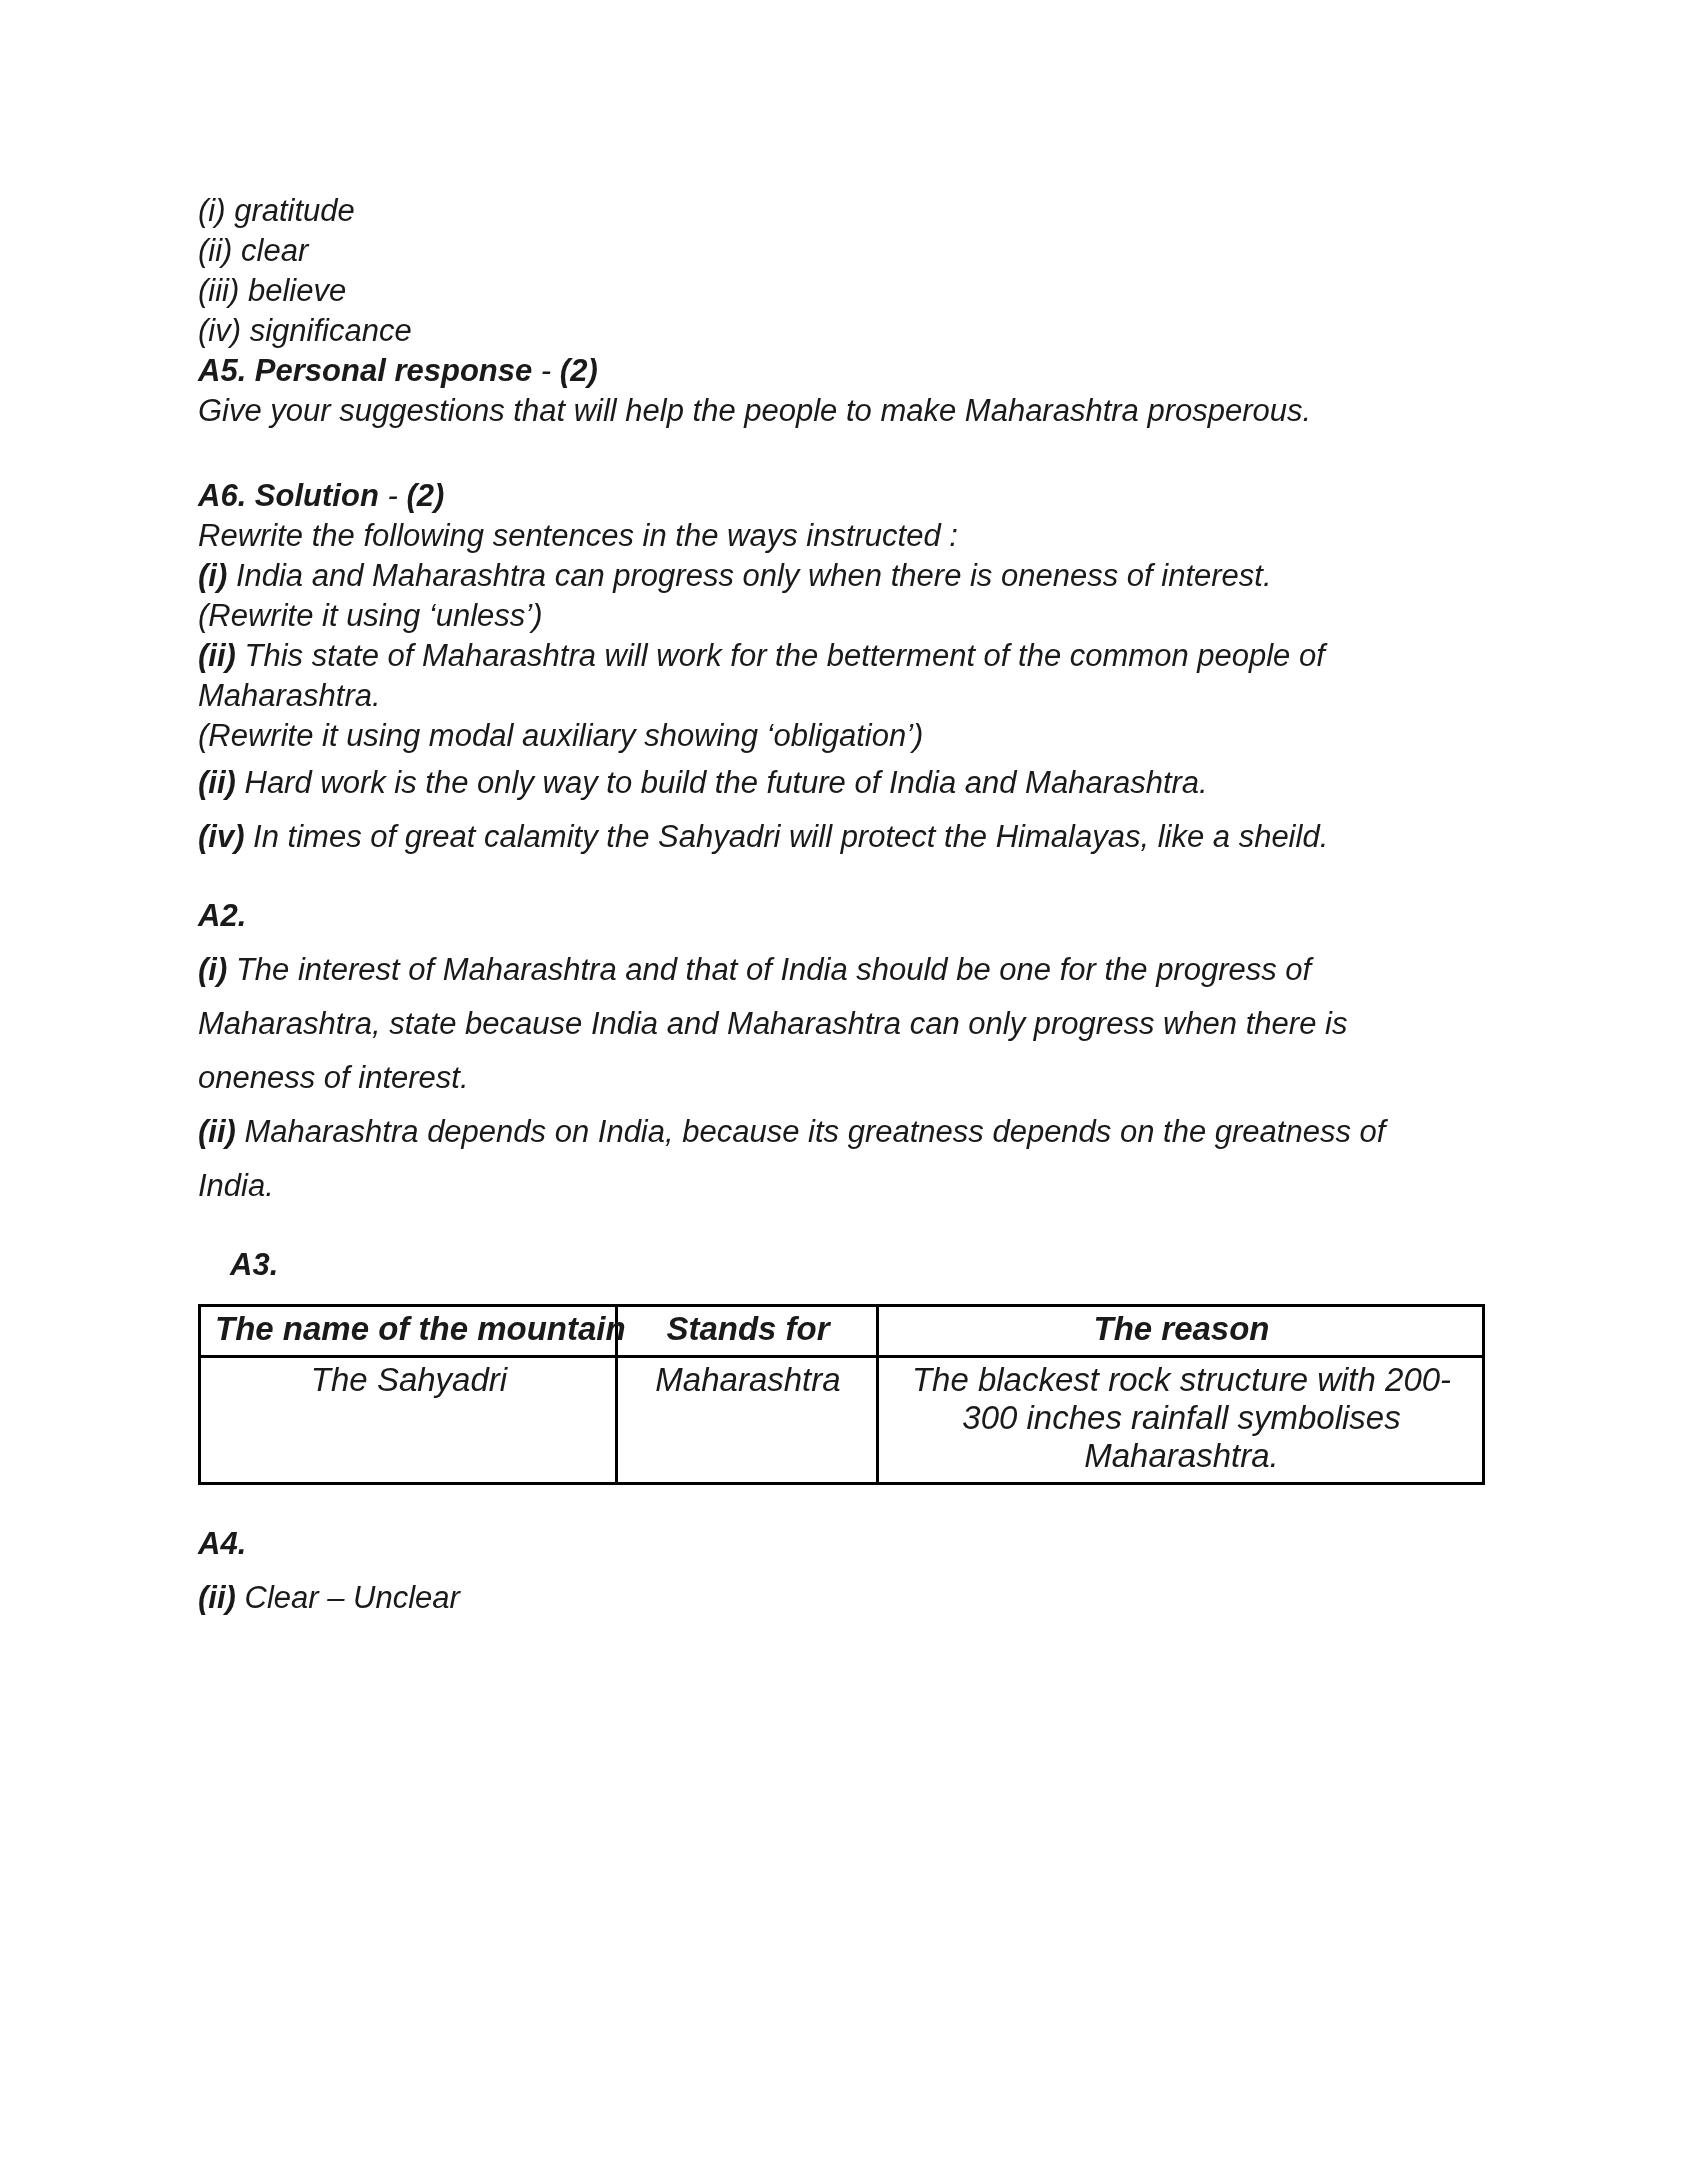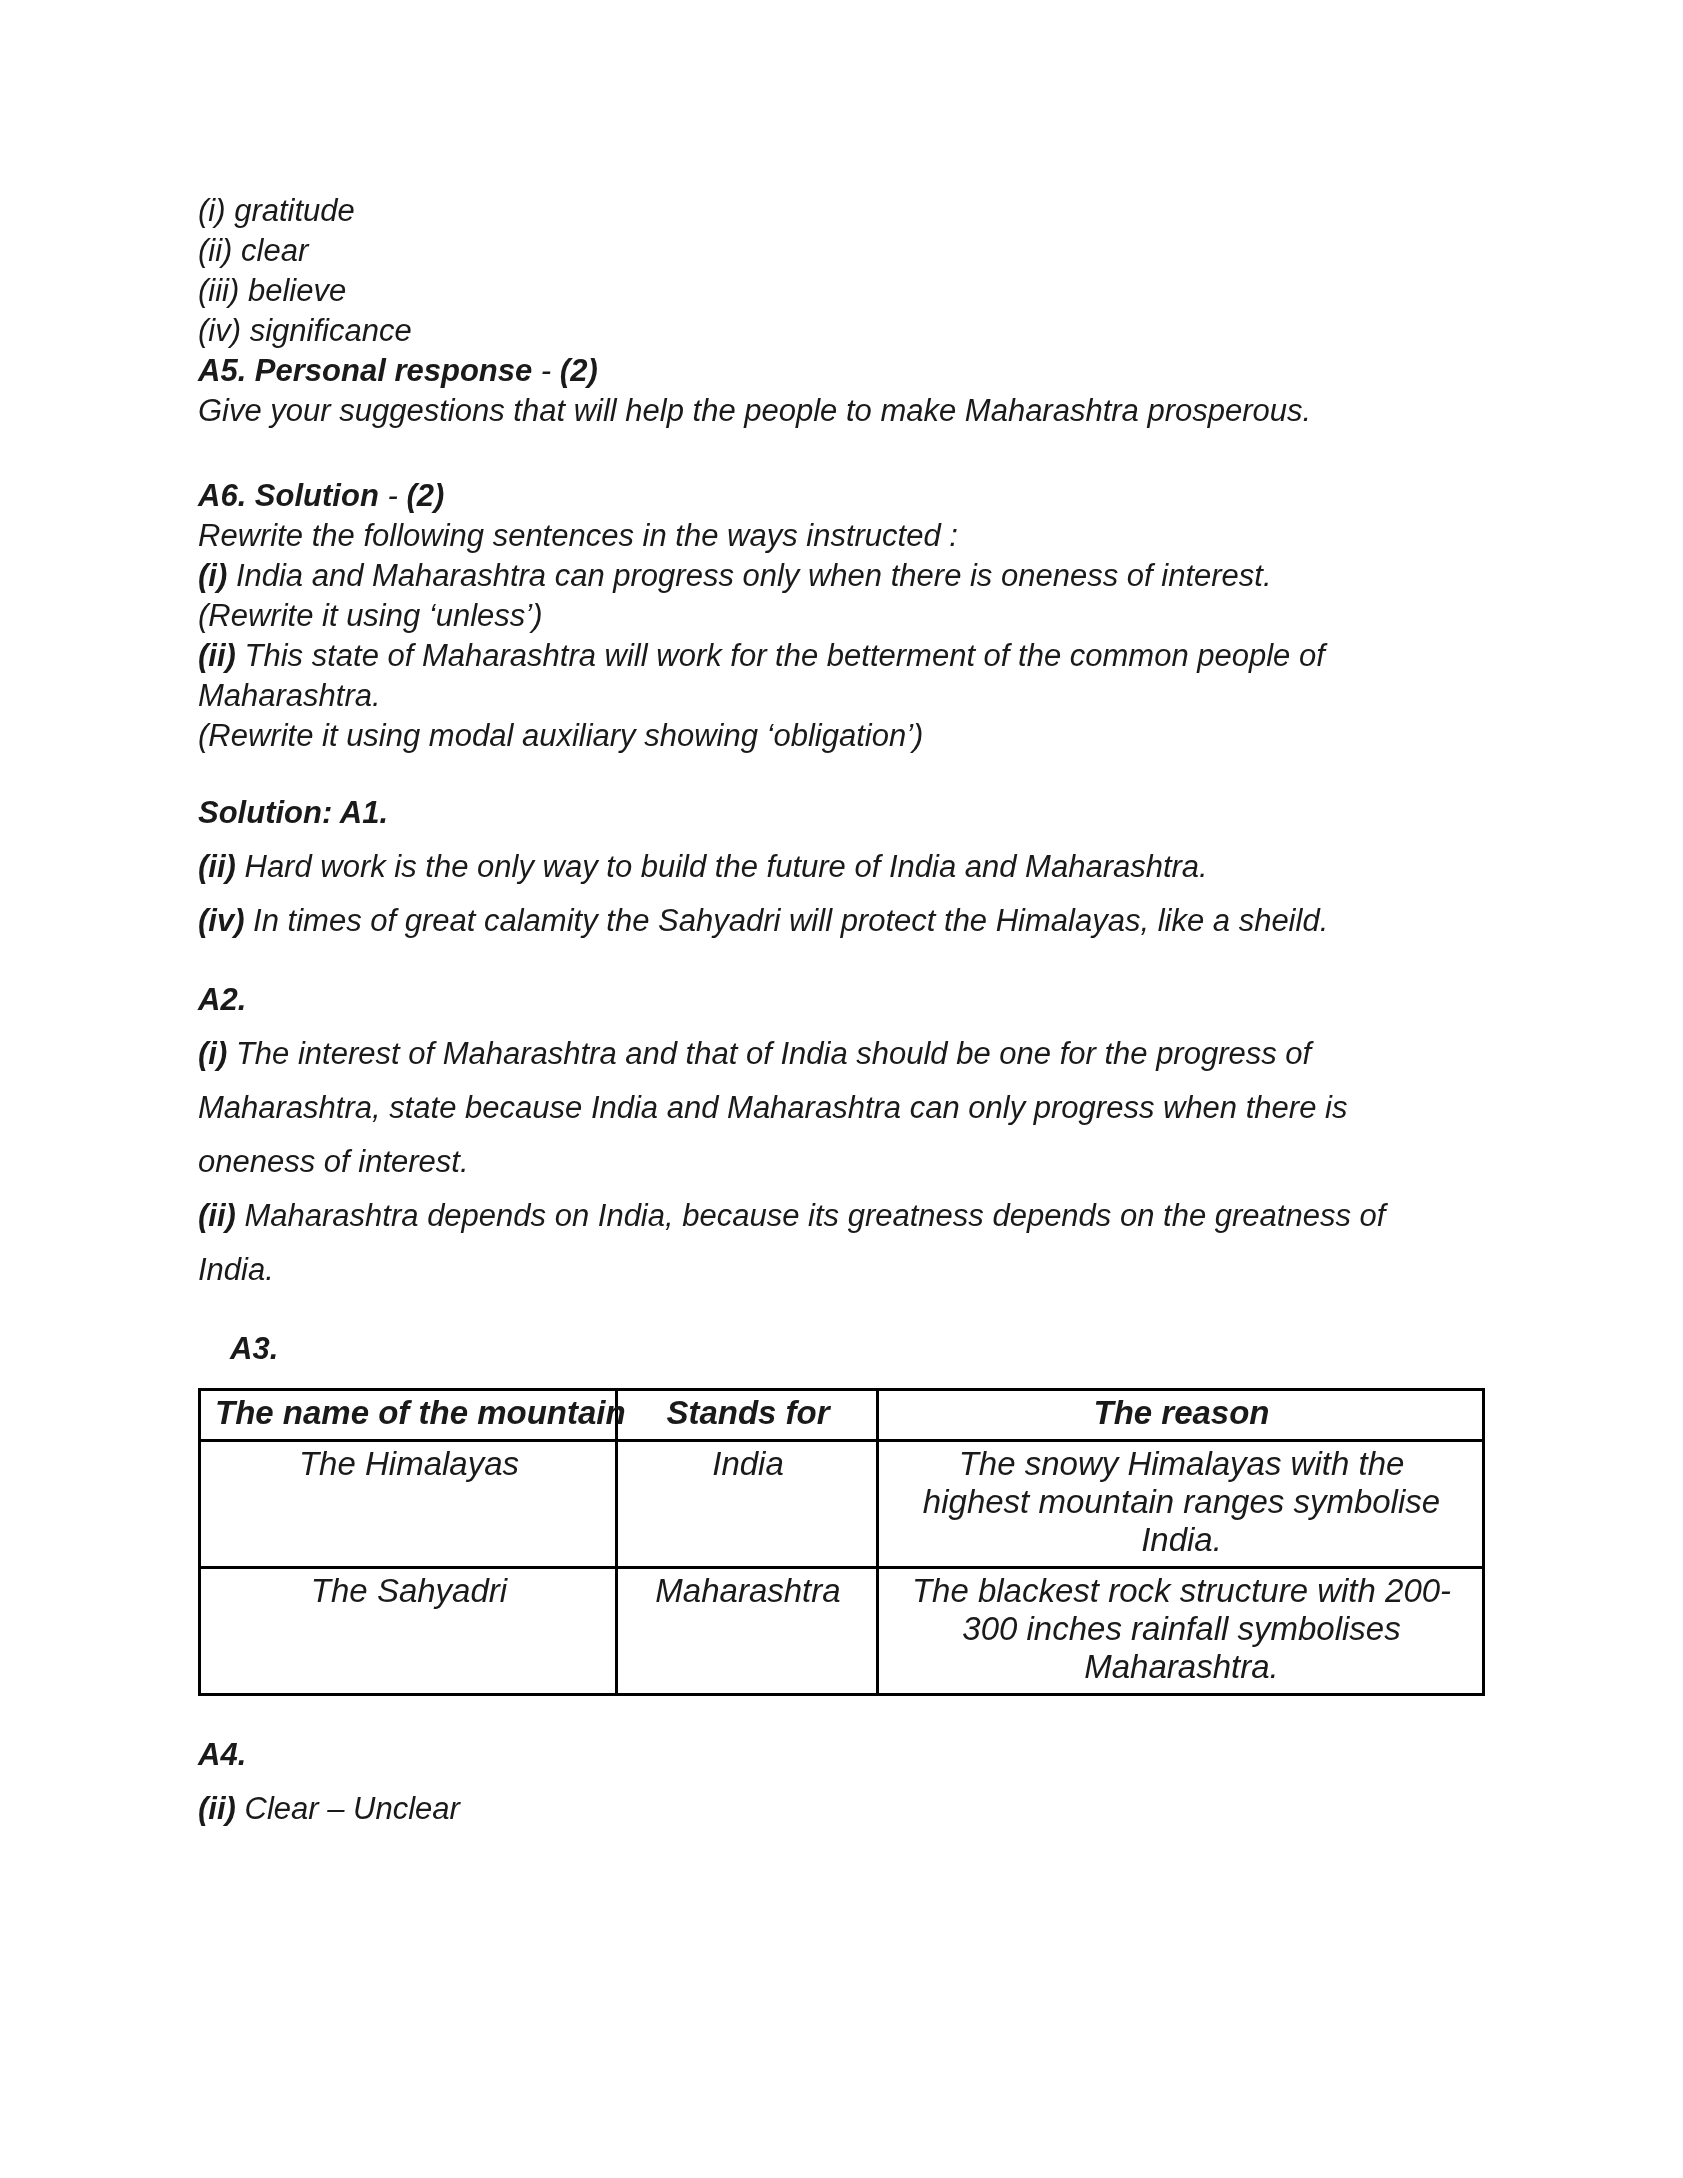--- a/index.html
+++ b/index.html
@@ -57,21 +57,20 @@
   <div class="qln">Give your suggestions that will help the people to make Maharashtra prosperous.</div>
 
   <div class="qln gap-a6"><span class="b">A6. Solution</span><span> - </span><span class="b">(2)</span></div>
   <div class="qln">Rewrite the following sentences in the ways instructed :</div>
   <div class="qln"><span class="b">(i)</span><span> India and Maharashtra can progress only when there is oneness of interest.</span></div>
   <div class="qln">(Rewrite it using ‘unless’)</div>
   <div class="qln"><span class="b">(ii)</span><span> This state of Maharashtra will work for the betterment of the common people of</span></div>
   <div class="qln">Maharashtra.</div>
   <div class="qln">(Rewrite it using modal auxiliary showing ‘obligation’)</div>
 
-  <div class="sln gap-sol b">Solution: A1.</div>
   <div class="sln"><span class="b">(ii)</span><span> Hard work is the only way to build the future of India and Maharashtra.</span></div>
   <div class="sln"><span class="b">(iv)</span><span> In times of great calamity the Sahyadri will protect the Himalayas, like a sheild.</span></div>
 
   <div class="sln gap-a2 b">A2.</div>
   <div class="sln"><span class="b">(i)</span><span> The interest of Maharashtra and that of India should be one for the progress of</span></div>
   <div class="sln">Maharashtra, state because India and Maharashtra can only progress when there is</div>
   <div class="sln">oneness of interest.</div>
   <div class="sln"><span class="b">(ii)</span><span> Maharashtra depends on India, because its greatness depends on the greatness of</span></div>
   <div class="sln">India.</div>
 
@@ -84,27 +83,20 @@
     </colgroup>
     <thead>
       <tr>
         <th>The name of the mountain</th>
         <th>Stands for</th>
         <th>The reason</th>
       </tr>
     </thead>
     <tbody>
       <tr>
-        <td>The Himalayas</td>
-        <td>India</td>
-        <td class="reason-cell">The snowy Himalayas with the
-highest mountain ranges symbolise
-India.</td>
-      </tr>
-      <tr>
         <td>The Sahyadri</td>
         <td>Maharashtra</td>
         <td class="reason-cell">The blackest rock structure with 200-
 300 inches rainfall symbolises
 Maharashtra.</td>
       </tr>
     </tbody>
   </table>
 
   <div class="sln gap-a4 b">A4.</div>

